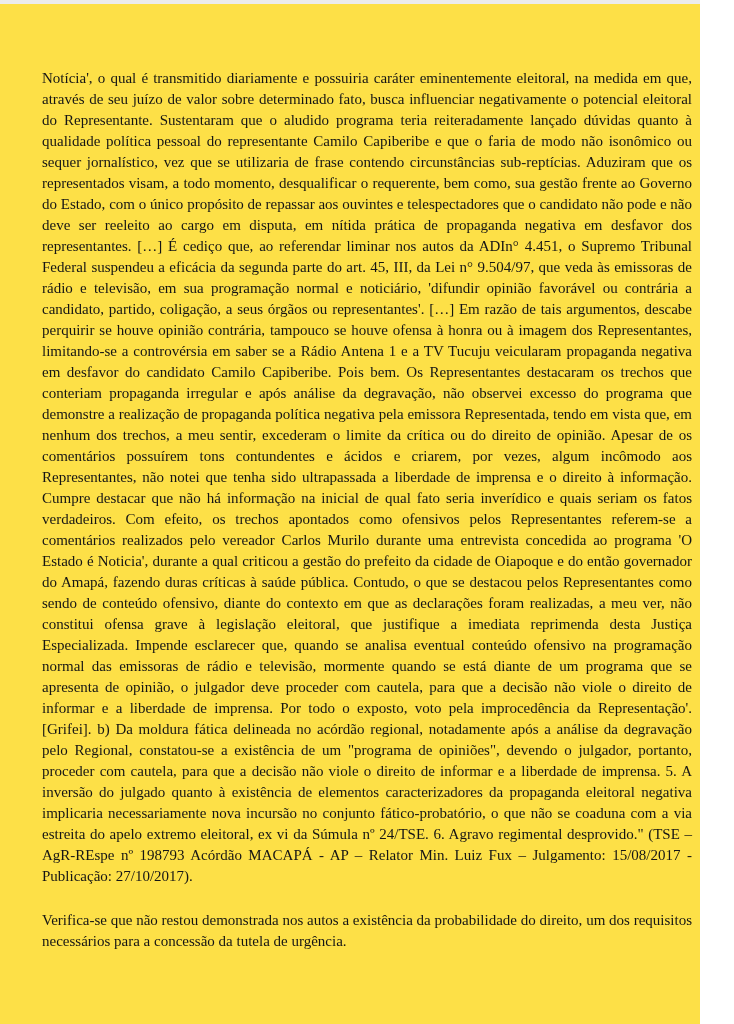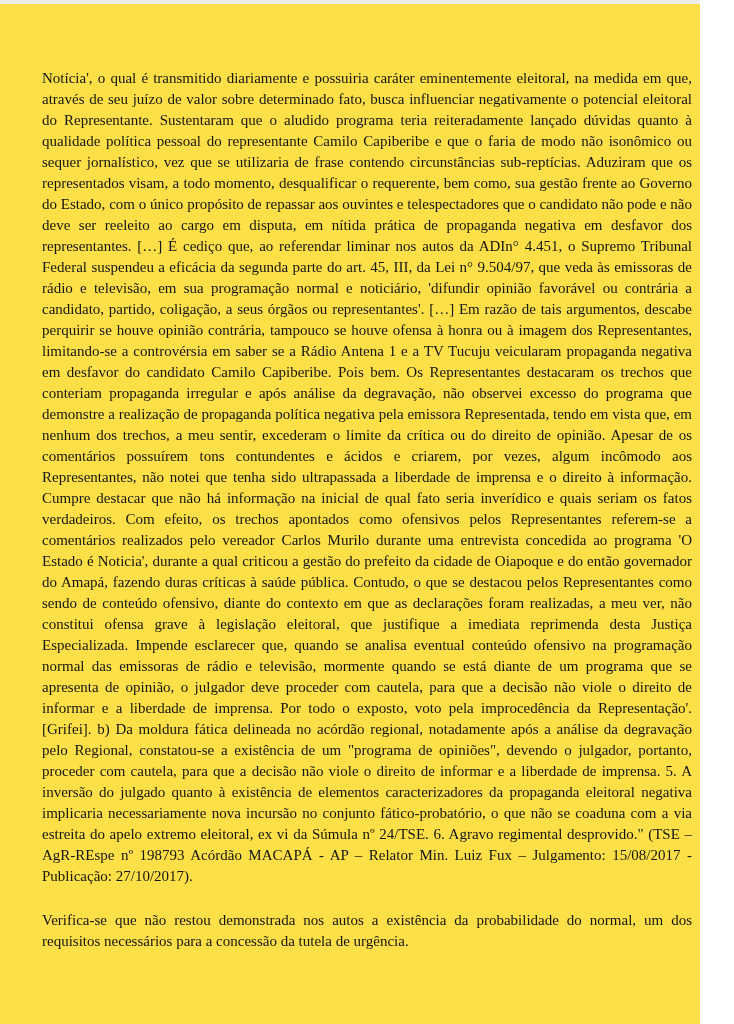--- a/index.html
+++ b/index.html
@@ -43,15 +43,15 @@
     text-align: left;
   }
 </style>
 </head>
 <body>
 
 <div class="page">
   <div class="top-edge"></div>
   <div class="content">
     <p>Notícia', o qual é transmitido diariamente e possuiria caráter eminentemente eleitoral, na medida em que, através de seu juízo de valor sobre determinado fato, busca influenciar negativamente o potencial eleitoral do Representante. Sustentaram que o aludido programa teria reiteradamente lançado dúvidas quanto à qualidade política pessoal do representante Camilo Capiberibe e que o faria de modo não isonômico ou sequer jornalístico, vez que se utilizaria de frase contendo circunstâncias sub-reptícias. Aduziram que os representados visam, a todo momento, desqualificar o requerente, bem como, sua gestão frente ao Governo do Estado, com o único propósito de repassar aos ouvintes e telespectadores que o candidato não pode e não deve ser reeleito ao cargo em disputa, em nítida prática de propaganda negativa em desfavor dos representantes. […] É cediço que, ao referendar liminar nos autos da ADIn° 4.451, o Supremo Tribunal Federal suspendeu a eficácia da segunda parte do art. 45, III, da Lei n° 9.504/97, que veda às emissoras de rádio e televisão, em sua programação normal e noticiário, 'difundir opinião favorável ou contrária a candidato, partido, coligação, a seus órgãos ou representantes'. […] Em razão de tais argumentos, descabe perquirir se houve opinião contrária, tampouco se houve ofensa à honra ou à imagem dos Representantes, limitando-se a controvérsia em saber se a Rádio Antena 1 e a TV Tucuju veicularam propaganda negativa em desfavor do candidato Camilo Capiberibe. Pois bem. Os Representantes destacaram os trechos que conteriam propaganda irregular e após análise da degravação, não observei excesso do programa que demonstre a realização de propaganda política negativa pela emissora Representada, tendo em vista que, em nenhum dos trechos, a meu sentir, excederam o limite da crítica ou do direito de opinião. Apesar de os comentários possuírem tons contundentes e ácidos e criarem, por vezes, algum incômodo aos Representantes, não notei que tenha sido ultrapassada a liberdade de imprensa e o direito à informação. Cumpre destacar que não há informação na inicial de qual fato seria inverídico e quais seriam os fatos verdadeiros. Com efeito, os trechos apontados como ofensivos pelos Representantes referem-se a comentários realizados pelo vereador Carlos Murilo durante uma entrevista concedida ao programa 'O Estado é Noticia', durante a qual criticou a gestão do prefeito da cidade de Oiapoque e do então governador do Amapá, fazendo duras críticas à saúde pública. Contudo, o que se destacou pelos Representantes como sendo de conteúdo ofensivo, diante do contexto em que as declarações foram realizadas, a meu ver, não constitui ofensa grave à legislação eleitoral, que justifique a imediata reprimenda desta Justiça Especializada. Impende esclarecer que, quando se analisa eventual conteúdo ofensivo na programação normal das emissoras de rádio e televisão, mormente quando se está diante de um programa que se apresenta de opinião, o julgador deve proceder com cautela, para que a decisão não viole o direito de informar e a liberdade de imprensa. Por todo o exposto, voto pela improcedência da Representação'. [Grifei]. b) Da moldura fática delineada no acórdão regional, notadamente após a análise da degravação pelo Regional, constatou-se a existência de um "programa de opiniões", devendo o julgador, portanto, proceder com cautela, para que a decisão não viole o direito de informar e a liberdade de imprensa. 5. A inversão do julgado quanto à existência de elementos caracterizadores da propaganda eleitoral negativa implicaria necessariamente nova incursão no conjunto fático-probatório, o que não se coaduna com a via estreita do apelo extremo eleitoral, ex vi da Súmula nº 24/TSE. 6. Agravo regimental desprovido." (TSE – AgR-REspe nº 198793 Acórdão MACAPÁ - AP – Relator Min. Luiz Fux – Julgamento: 15/08/2017 - Publicação: 27/10/2017).</p>
-    <p>Verifica-se que não restou demonstrada nos autos a existência da probabilidade do normal, um dos requisitos necessários para a concessão da tutela de urgência.</p>
+    <p>Verifica-se que não restou demonstrada nos autos a existência da probabilidade do direito, um dos requisitos necessários para a concessão da tutela de urgência.</p>
   </div>
 </div>
 
 </body></html>

